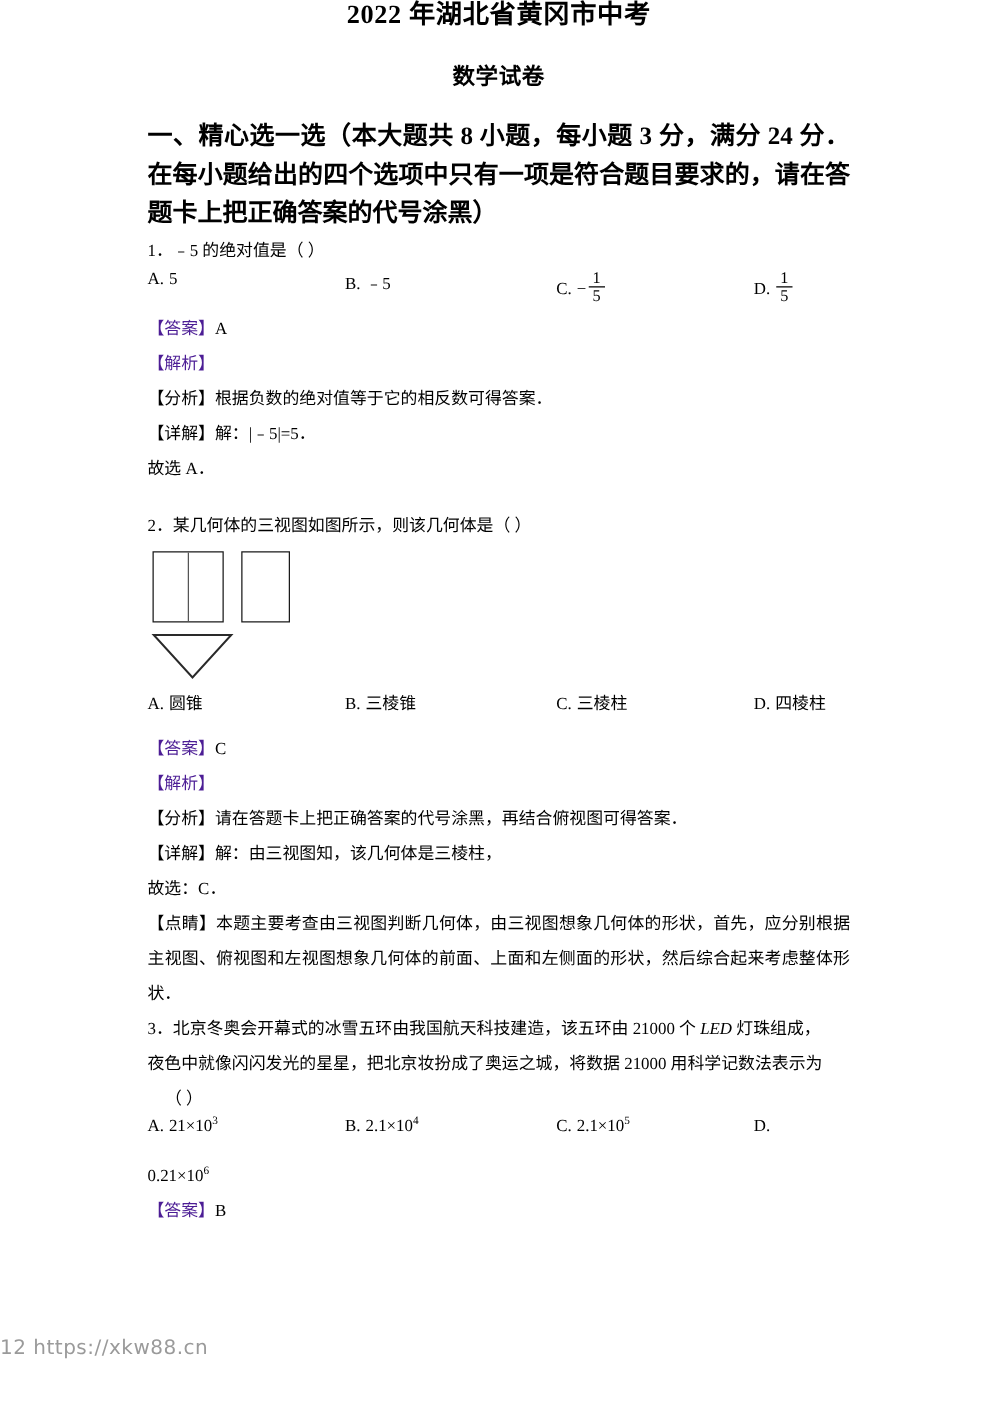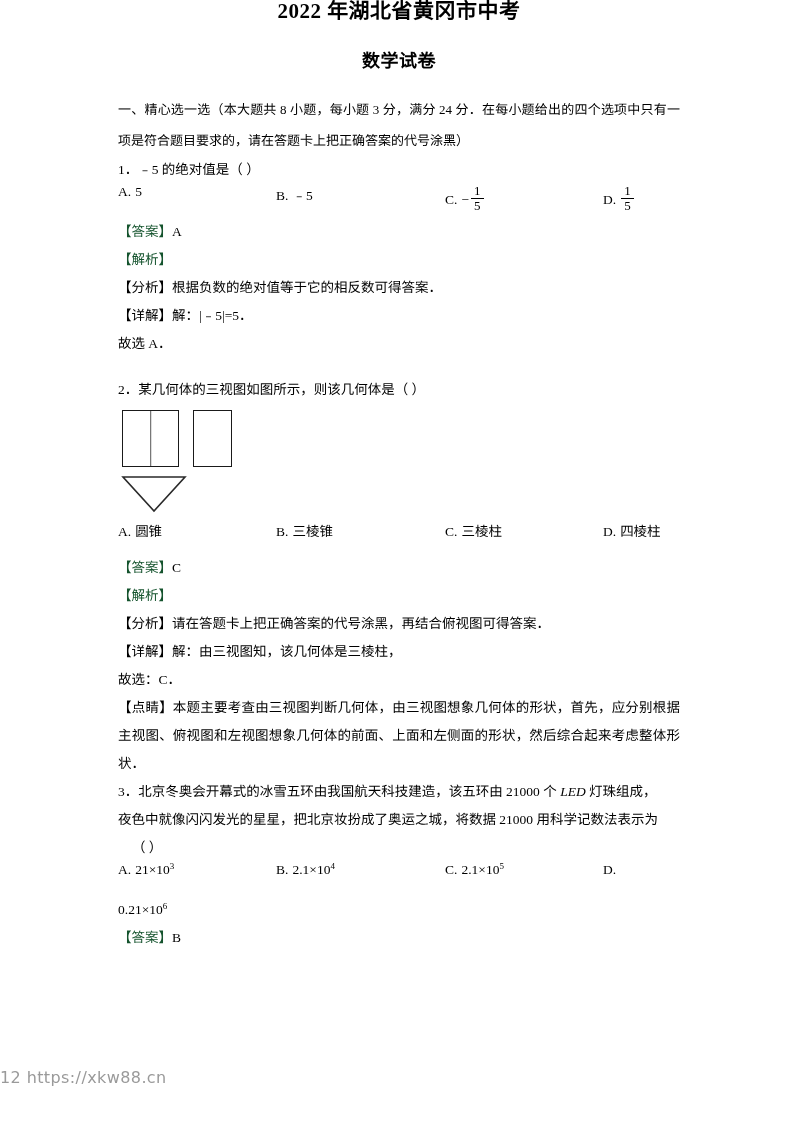--- a/index.html
+++ b/index.html
@@ -42,22 +42,22 @@
     font-weight: bold;
     font-size: 18px;
     letter-spacing: 0.5px;
     margin: 12px;
     padding-top: 17px;
     line-height: 1.1;
   }
 
   
   .section-heading {
-    font-weight: normal;
-    font-size: 13px;
+    font-weight: bold;
+    font-size: 20px;
     line-height: 31px;
     margin-top: 22px;
     text-align: justify;
   }
 
   
   .qtext {
     font-size: 13.5px;
     line-height: 28px;
     text-align: justify;
@@ -110,21 +110,21 @@
     padding: 0 3px;
   }
   .minus-sign { margin-right: 1px; }
 
   
   .marker-line {
     font-size: 13.5px;
     line-height: 28px;
   }
   .marker {
-    color: #14532d;
+    color: #4c1d95;
   }
   .marker-val {
     color: #000000;
   }
 
   
   .figure {
     position: relative;
     width: 562px;
     height: 112px;

